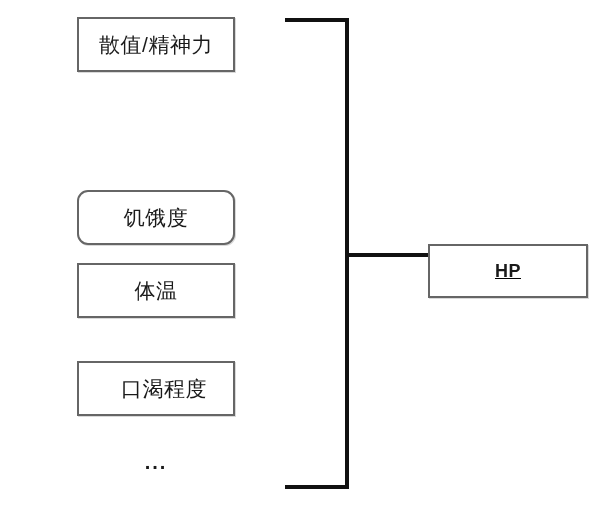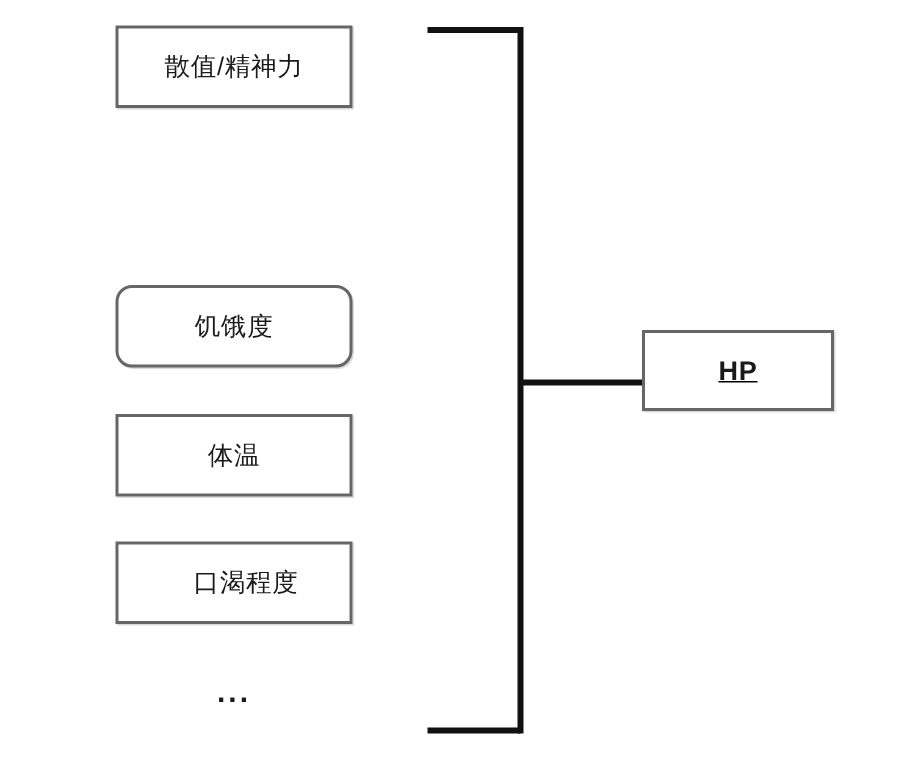--- a/index.html
+++ b/index.html
@@ -23,59 +23,59 @@
     position: absolute;
     box-sizing: border-box;
     background: #ffffff;
     border: 2px solid #666666;
     box-shadow: 1px 1px 0 0 #d9d9d9;
     display: flex;
     align-items: center;
     justify-content: center;
   }
   .node-label {
-    font-size: 17px;
+    font-size: 21px;
     color: #1a1a1a;
     line-height: 1;
     letter-spacing: 0.5px;
     white-space: nowrap;
   }
   .node-label.latin {
     font-size: 18px;
     font-weight: 700;
     letter-spacing: 0.5px;
   }
 
   
   .left-col { left: 77px; width: 158px; height: 55px; }
   #attr-box-0 { top: 17px; }
   #attr-box-1 { top: 104px; }
   #attr-box-2 { top: 190px; border-radius: 11px; }
-  #attr-box-3 { top: 276px; }
+  #attr-box-3 { top: 263px; }
   #attr-box-4 { top: 361px; padding-left: 16px; }
 
   
   #ellipsis {
     position: absolute;
     left: 77px;
     top: 452px;
     width: 158px;
     text-align: center;
     font-size: 20px;
     font-weight: 700;
     color: #1a1a1a;
     letter-spacing: 2px;
     line-height: 1;
   }
 
   
   #hp-box {
     left: 428px;
-    top: 220px;
-    width: 128px;
+    top: 244px;
+    width: 160px;
     height: 54px;
     text-decoration: underline;
   }
 
   
   .brk {
     position: absolute;
     background: #111111;
   }
   #bracket-spine {

